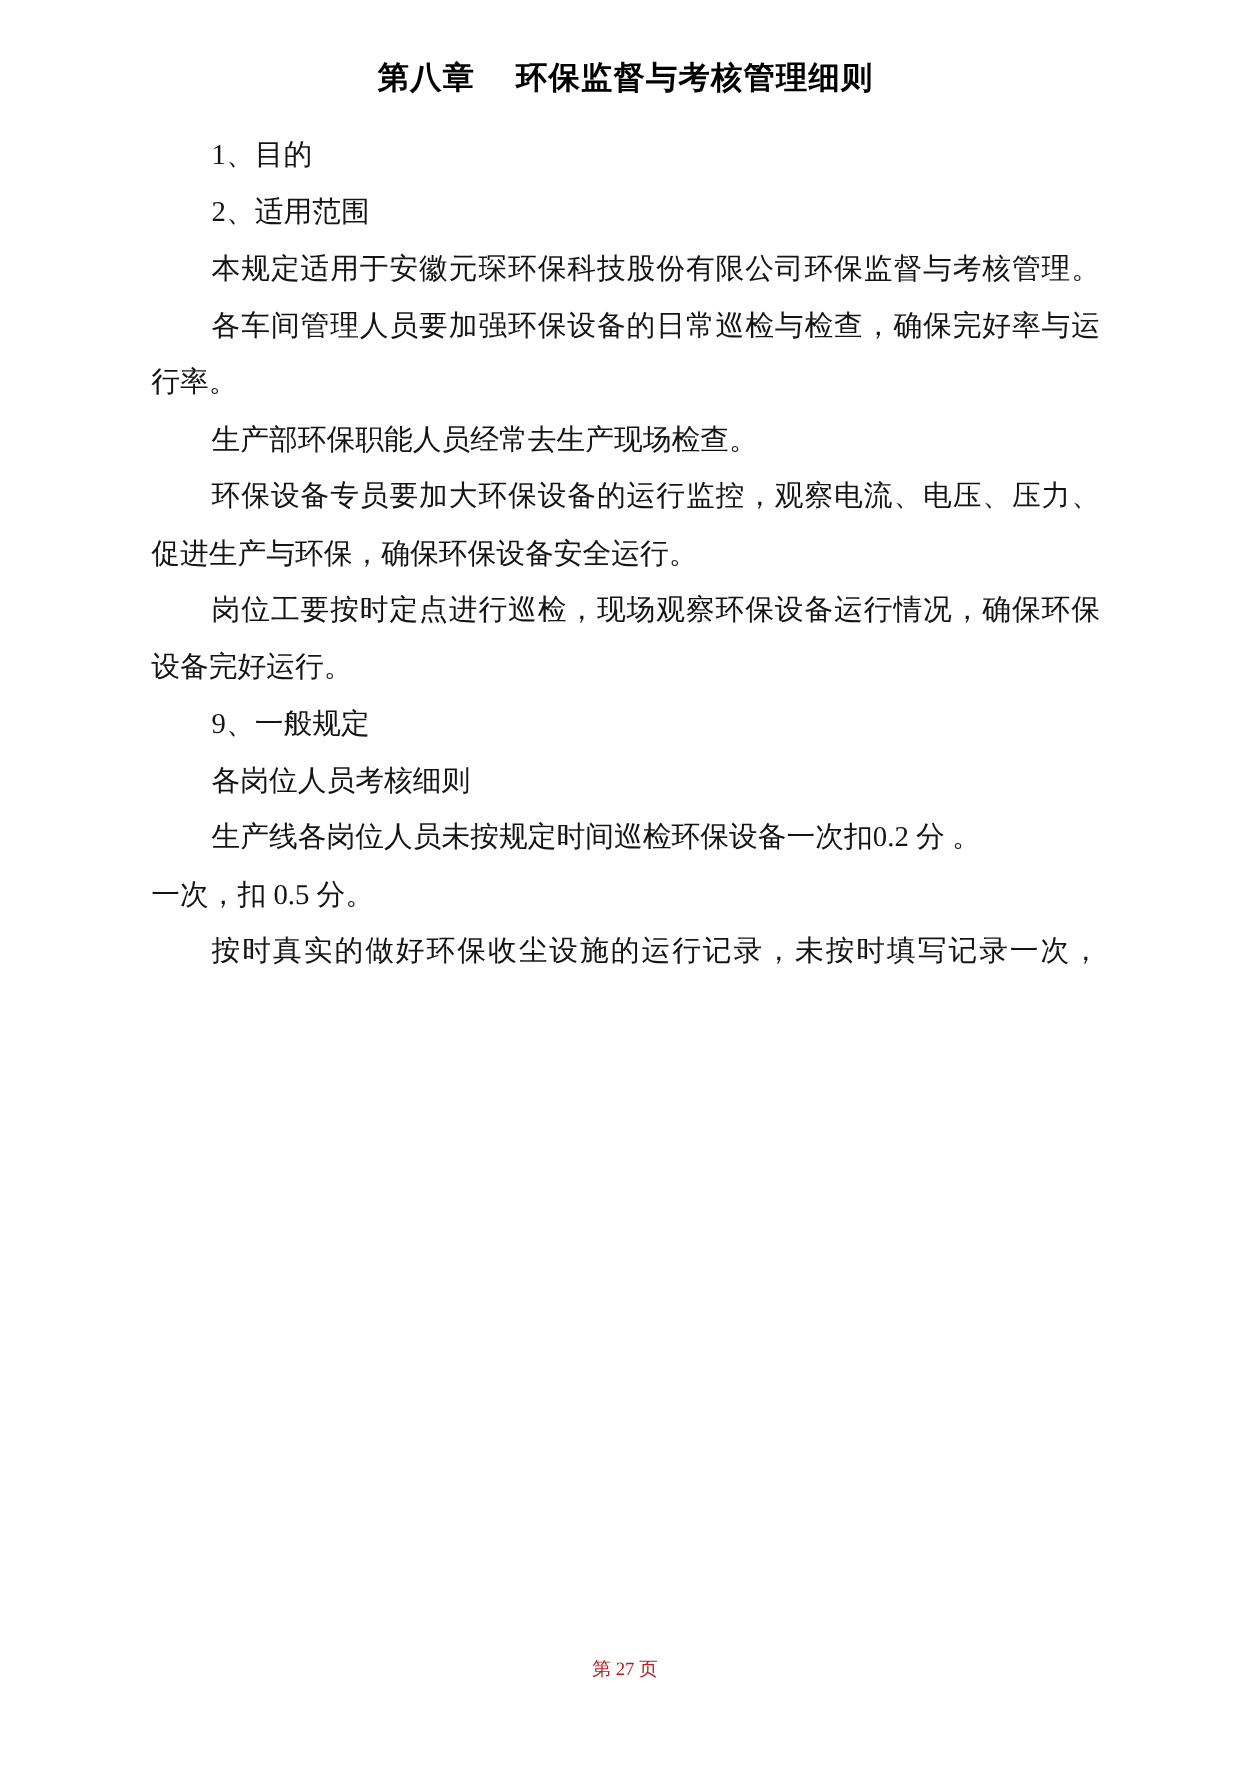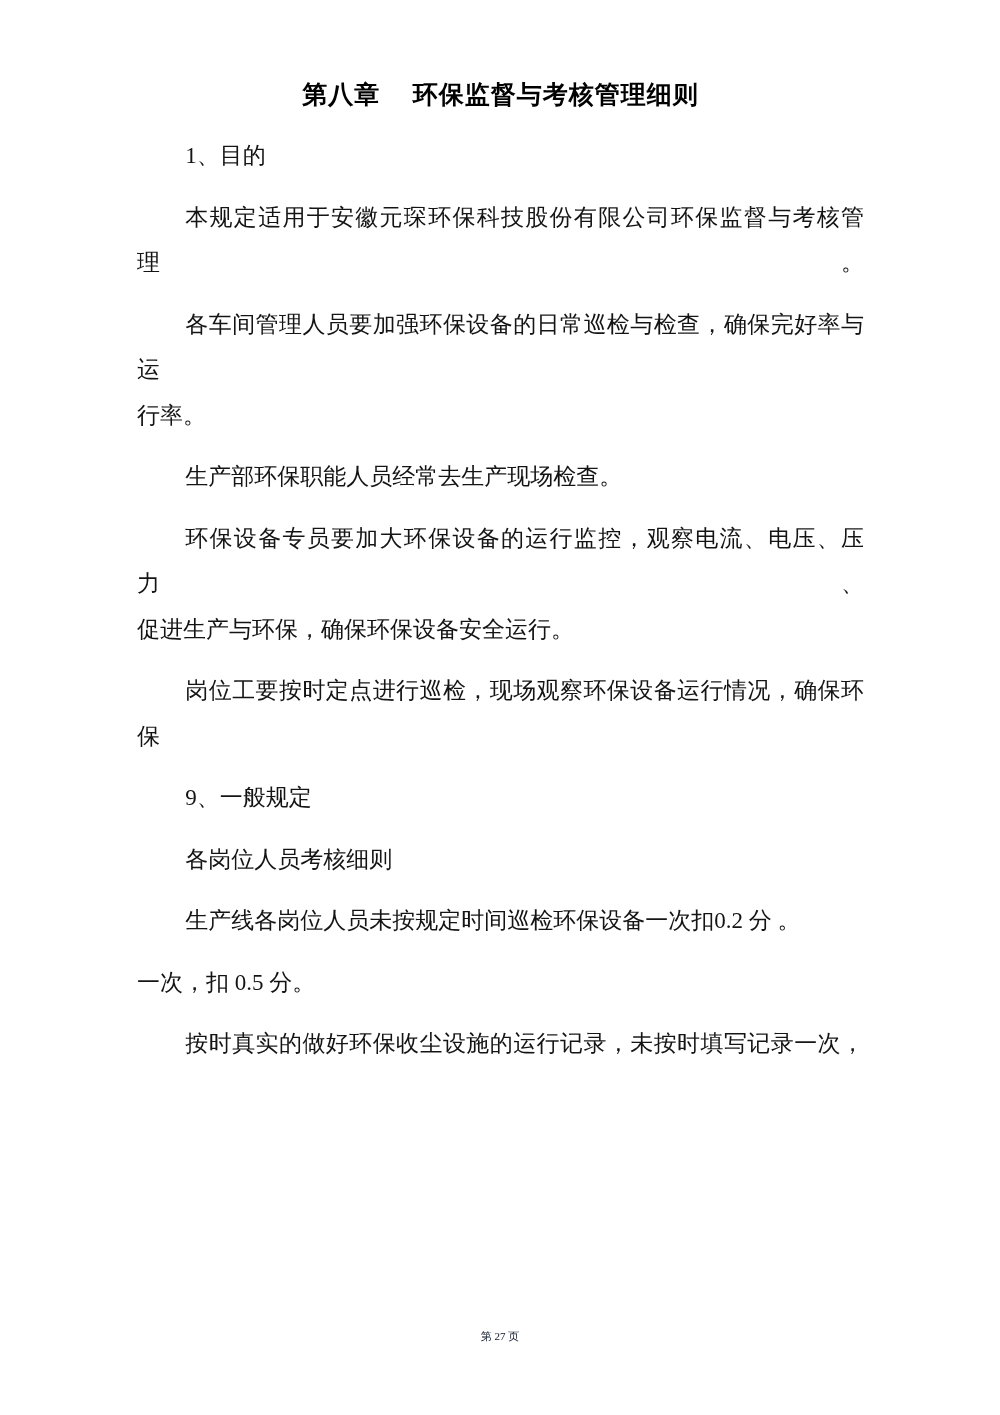--- a/index.html
+++ b/index.html
@@ -10,77 +10,80 @@
   .page {
     position: relative;
     width: 1000px;
     height: 1415px;
     background: #ffffff;
     color: #141414;
     font-family: "Liberation Serif", "DejaVu Serif", serif;
     overflow: hidden;
   }
   .content {
-    padding: 80px 120px 0 121px; 
+    padding: 48px 120px 0 121px; 
     font-family: Liberation Serif, serif;
   }
   .doc-title {
     margin: 0 0 23px 0;
     font-size: 25px;
     line-height: 30px;
     font-weight: 700;
     letter-spacing: 1px;
     display: flex;
     justify-content: center;
     gap: 1.3em;
     color: #000000;
   }
   .para {
-    margin: 16px;
+    margin: 0;
   }
   .line {
     font-size: 23px;
     line-height: 45.5px;
     text-align: left;
     white-space: normal;
   }
   .line.j {
     text-align: justify;
     text-align-last: justify;
   }
   .line.ind {
     text-indent: 2.1em;
   }
   .page-footer {
     position: absolute;
     left: 0;
     right: 0;
     top: 1326px;
     text-align: center;
-    font-size: 11px;
+    font-size: 15px;
     line-height: 20px;
-    color: #0f172a;
+    color: #b91c1c;
   }
 </style>
 </head>
 <body>
 
 <div class="page">
   <div class="content">
 
     <h1 class="doc-title">
       <span>第八章</span>
       <span>环保监督与考核管理细则</span>
     </h1>
 
     <div class="para">
       <div class="line ind">1、目的</div>
     </div>
 
 
+    <div class="para">
+      <div class="line ind">2、适用范围</div>
+    </div>
 
     <div class="para">
       <div class="line ind j">本规定适用于安徽元琛环保科技股份有限公司环保监督与考核管理。</div>
     </div>
 
 
     <div class="para">
       <div class="line ind j">各车间管理人员要加强环保设备的日常巡检与检查，确保完好率与运</div>
       <div class="line">行率。</div>
     </div>
@@ -89,20 +92,21 @@
       <div class="line ind">生产部环保职能人员经常去生产现场检查。</div>
     </div>
 
     <div class="para">
       <div class="line ind j">环保设备专员要加大环保设备的运行监控，观察电流、电压、压力、</div>
       <div class="line">促进生产与环保，确保环保设备安全运行。</div>
     </div>
 
     <div class="para">
       <div class="line ind j">岗位工要按时定点进行巡检，现场观察环保设备运行情况，确保环保</div>
+      <div class="line">设备完好运行。</div>
     </div>
 
     <div class="para">
       <div class="line ind">9、一般规定</div>
     </div>
 
     <div class="para">
       <div class="line ind">各岗位人员考核细则</div>
     </div>
 

